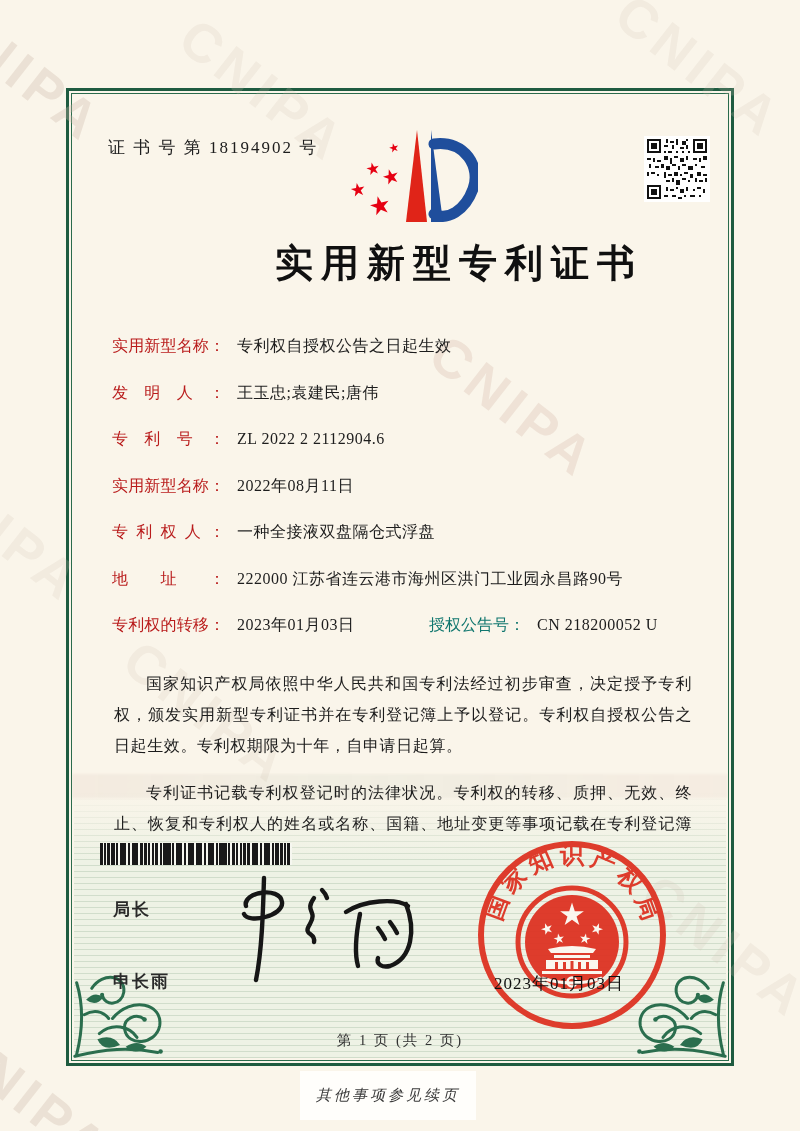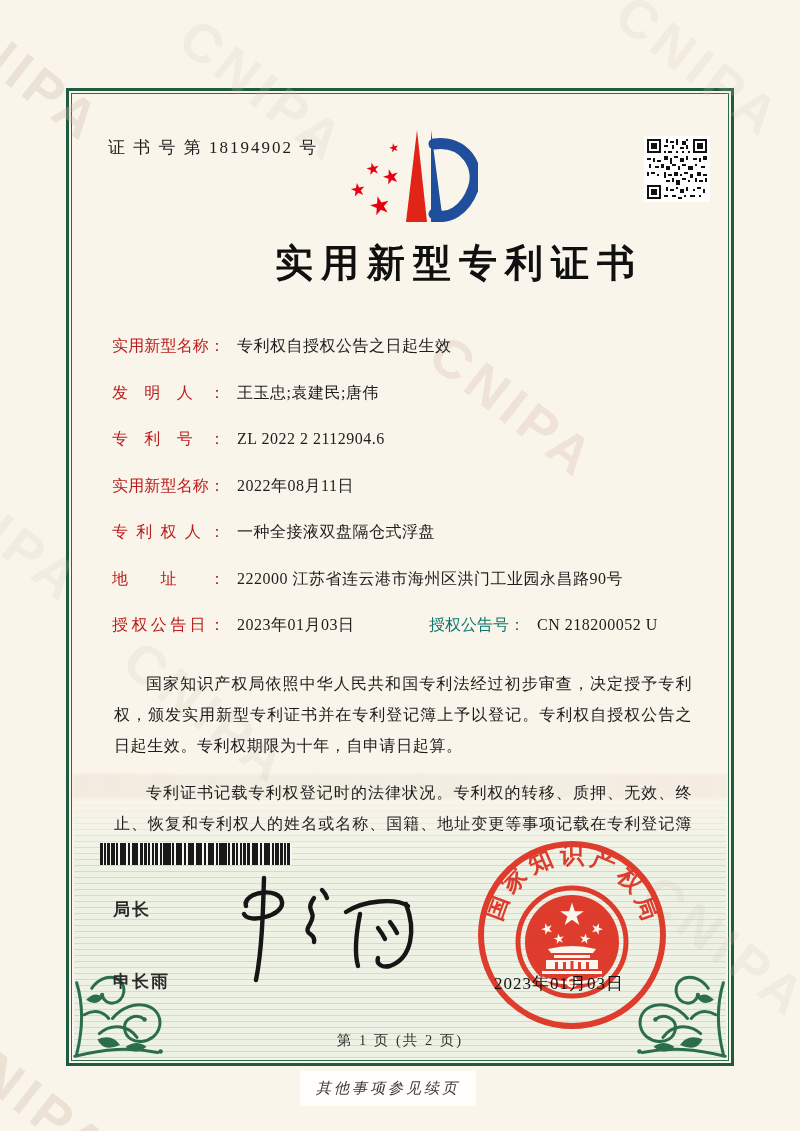--- a/index.html
+++ b/index.html
@@ -92,21 +92,21 @@
   .seal-date{
     position:absolute; left:494px; top:972px; width:170px; z-index:4;
     font-size:17px; letter-spacing:1px; color:#111; white-space:nowrap;
   }
   .page-num{
     position:absolute; left:66px; width:668px; top:1031px; z-index:2;
     text-align:center; font-size:14.5px; letter-spacing:2px; color:#333;
   }
   .note-box{
     position:absolute; left:300px; top:1071px; z-index:2;
-    background:#fffefb; padding:8px 16px;
+    background:#fffefb; padding:15px 16px;
     font-size:15px; letter-spacing:3px; color:#3a3a3a; font-style:italic;
   }
 </style>
 </head>
 <body>
 
 <div class="page">
 
   <div class="wm" style="left:-38px; top:-14px;">CNIPA</div>
   <div class="wm faint" style="left:206px; top:6px;">CNIPA</div>
@@ -281,21 +281,21 @@
     </div>
     <div class="frow">
       <span class="lbl">专利权人：</span>
       <span class="val">一种全接液双盘隔仓式浮盘</span>
     </div>
     <div class="frow">
       <span class="lbl">地址：</span>
       <span class="val">222000 江苏省连云港市海州区洪门工业园永昌路90号</span>
     </div>
     <div class="frow">
-      <span class="lbl">授权公告日：</span>
+      <span class="lbl">专利权的转移：</span>
       <span class="val" style="width:168px;">2023年01月03日</span>
       <span class="lbl2">授权公告号：</span>
       <span class="val">CN 218200052 U</span>
     </div>
   </div>
 
   <div class="body-text">
     <p>国家知识产权局依照中华人民共和国专利法经过初步审查，决定授予专利权，颁发实用新型专利证书并在专利登记簿上予以登记。专利权自授权公告之日起生效。专利权期限为十年，自申请日起算。</p>
     <p>专利证书记载专利权登记时的法律状况。专利权的转移、质押、无效、终止、恢复和专利权人的姓名或名称、国籍、地址变更等事项记载在专利登记簿上。</p>
   </div>

